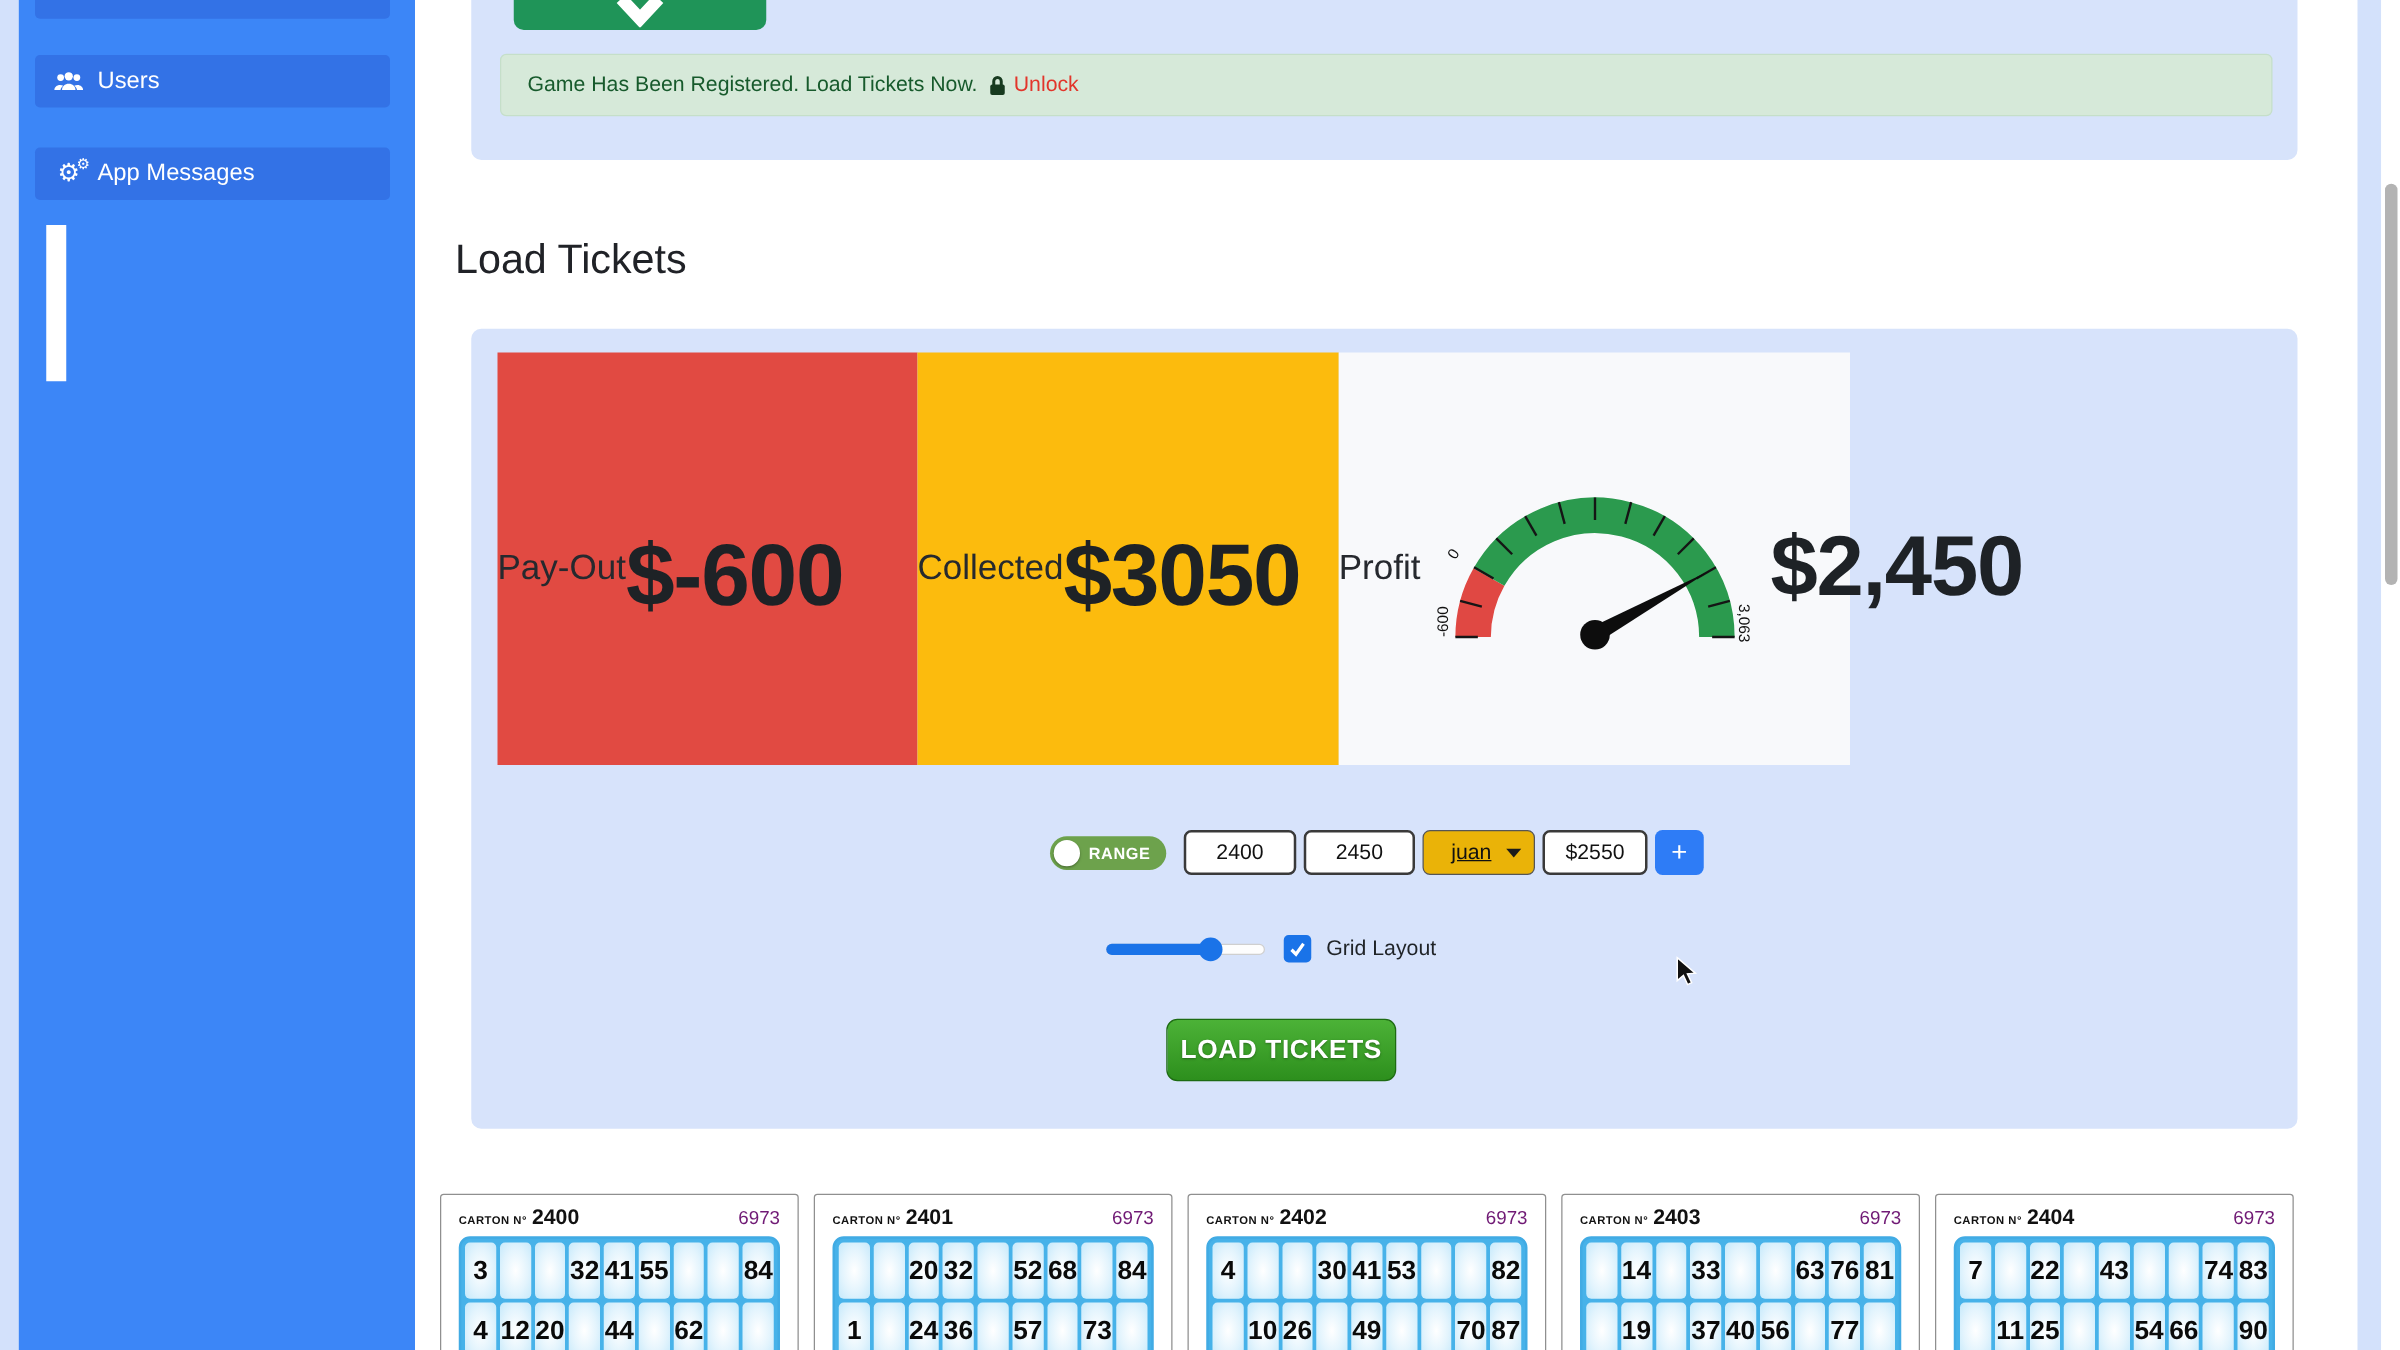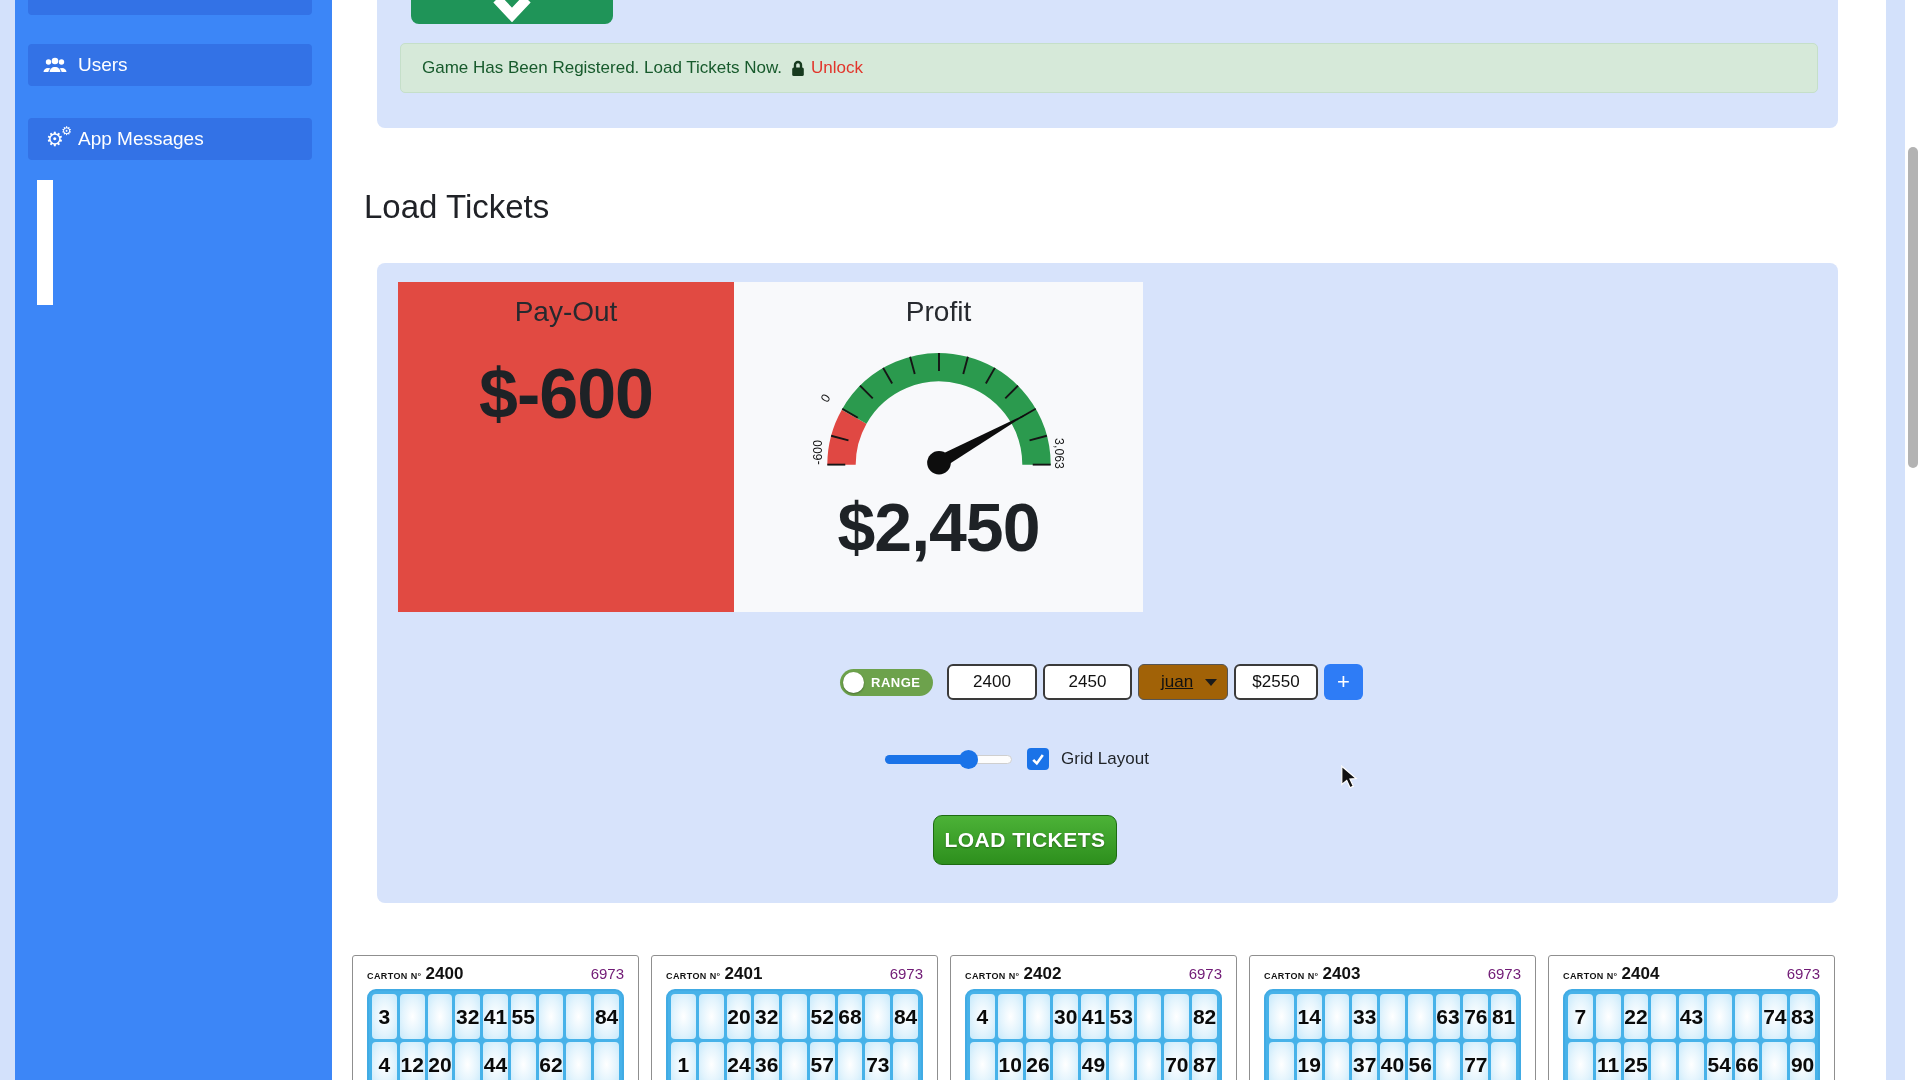--- a/index.html
+++ b/index.html
@@ -32,39 +32,39 @@
   #alert .lock{margin:0 6px 0 9px;display:inline-flex;}
   #alert .unlock{color:#e2352b;cursor:pointer;}
 
   #page-heading{left:364px;top:188px;font-size:33px;font-weight:500;color:#202227;}
 
   
   #load-panel{left:377px;top:263px;width:1461px;height:640px;background:#d7e3fb;border-radius:8px;}
 
   
   #stats-row{left:21px;top:19px;width:1420px;height:330px;display:flex;}
-  .stat-card{height:330px;display:flex;flex-direction:column;align-items:center;}
+  .stat-card{height:330px;display:flex;flex-direction:row;align-items:center;}
   .stat-title{margin-top:14px;font-size:28px;font-weight:500;color:#26292e;}
   .stat-value{margin-top:26px;font-size:70px;font-weight:700;color:#1e2226;letter-spacing:-1px;}
   #card-payout{width:336px;background:#e14a42;}
   #card-collected{width:337px;background:#fcbb0d;}
   #card-profit{width:409px;background:#f8f9fb;}
   #card-margin{width:338px;background:#2b9a4e;}
   #card-profit .stat-value{margin-top:12px;font-size:68px;}
   #gauge-wrap{margin-top:6px;width:280px;height:142px;}
 
   
   #controls-row{left:463px;top:401px;display:flex;align-items:center;}
   #range-toggle{width:93px;height:27px;border-radius:14px;background:#6da24c;position:relative;cursor:pointer;flex:0 0 auto;}
   #range-knob{position:absolute;left:3px;top:3px;width:21px;height:21px;border-radius:50%;background:#fff;box-shadow:0 1px 2px rgba(0,0,0,.35);}
   #range-label{position:absolute;left:31px;top:6px;font-size:13px;font-weight:700;color:#fff;letter-spacing:.5px;}
   .ctl-input{height:36px;border:2px solid #3a3a3a;border-radius:6px;background:#fff;font-size:17px;text-align:center;color:#111;padding:0 4px;}
   #input-from{width:90px;margin-left:14px;}
   #input-to{width:89px;margin-left:6px;}
-  #owner-select{width:90px;height:36px;margin-left:6px;border:1px solid #555;border-radius:6px;background:#a16207;
+  #owner-select{width:90px;height:36px;margin-left:6px;border:1px solid #555;border-radius:6px;background:#eab308;
                 display:flex;align-items:center;justify-content:space-between;padding:0 10px 0 22px;font-size:17px;color:#111;cursor:pointer;text-decoration:underline;}
   #owner-select .caret{width:0;height:0;border-left:6px solid transparent;border-right:6px solid transparent;border-top:7px solid #1b1b1b;}
   #input-amount{width:84px;margin-left:6px;}
   #add-btn{width:39px;height:36px;margin-left:6px;border:none;border-radius:6px;background:#2e7cf6;color:#fff;
            font-size:22px;line-height:36px;text-align:center;cursor:pointer;padding:0;}
 
   
   #slider-row{left:508px;top:484px;display:flex;align-items:center;height:24px;text-align:right;}
   #slider{position:relative;width:127px;height:18px;cursor:pointer;}
   #slider .track{position:absolute;top:5px;left:0;width:127px;height:9px;border-radius:5px;background:#fdfdfd;border:1px solid #cfcfcf;}
@@ -148,20 +148,24 @@
   </div>
 
   <div class="abs" id="page-heading">Load Tickets</div>
 
   <div class="abs" id="load-panel">
 
     <div class="abs" id="stats-row">
       <div class="stat-card" id="card-payout">
         <div class="stat-title">Pay-Out</div>
         <div class="stat-value">$-600</div>
+      </div>
+      <div class="stat-card" id="card-collected">
+        <div class="stat-title">Collected</div>
+        <div class="stat-value">$3050</div>
       </div>
       <div class="stat-card" id="card-profit">
         <div class="stat-title">Profit</div>
         <div id="gauge-wrap">
           <svg width="280" height="142" viewBox="0 0 280 150">
             <path d="M 37 138 A 103 103 0 0 1 50.4 87.3" fill="none" stroke="#e04843" stroke-width="30"></path>
             <path d="M 50.4 87.3 A 103 103 0 0 1 243 138" fill="none" stroke="#2b9a4e" stroke-width="30"></path>
             <g id="gauge-ticks" stroke="#151515" stroke-width="2">
                 <line x1="22" y1="137.99999999999997" x2="41" y2="138"></line>
                 <line x1="26.02075249788996" y1="107.45935267790252" x2="44.373343197382255" y2="112.37691453485041"></line>

